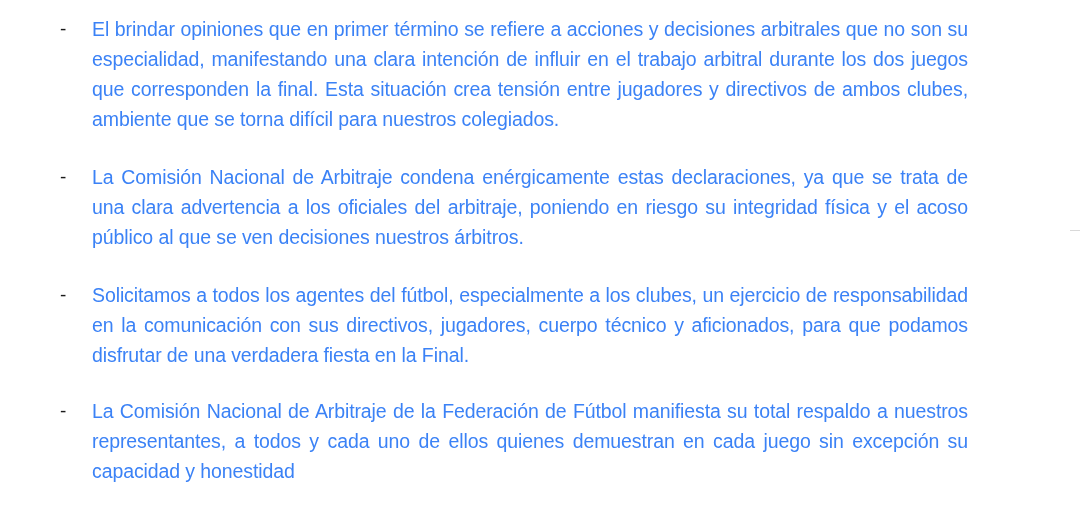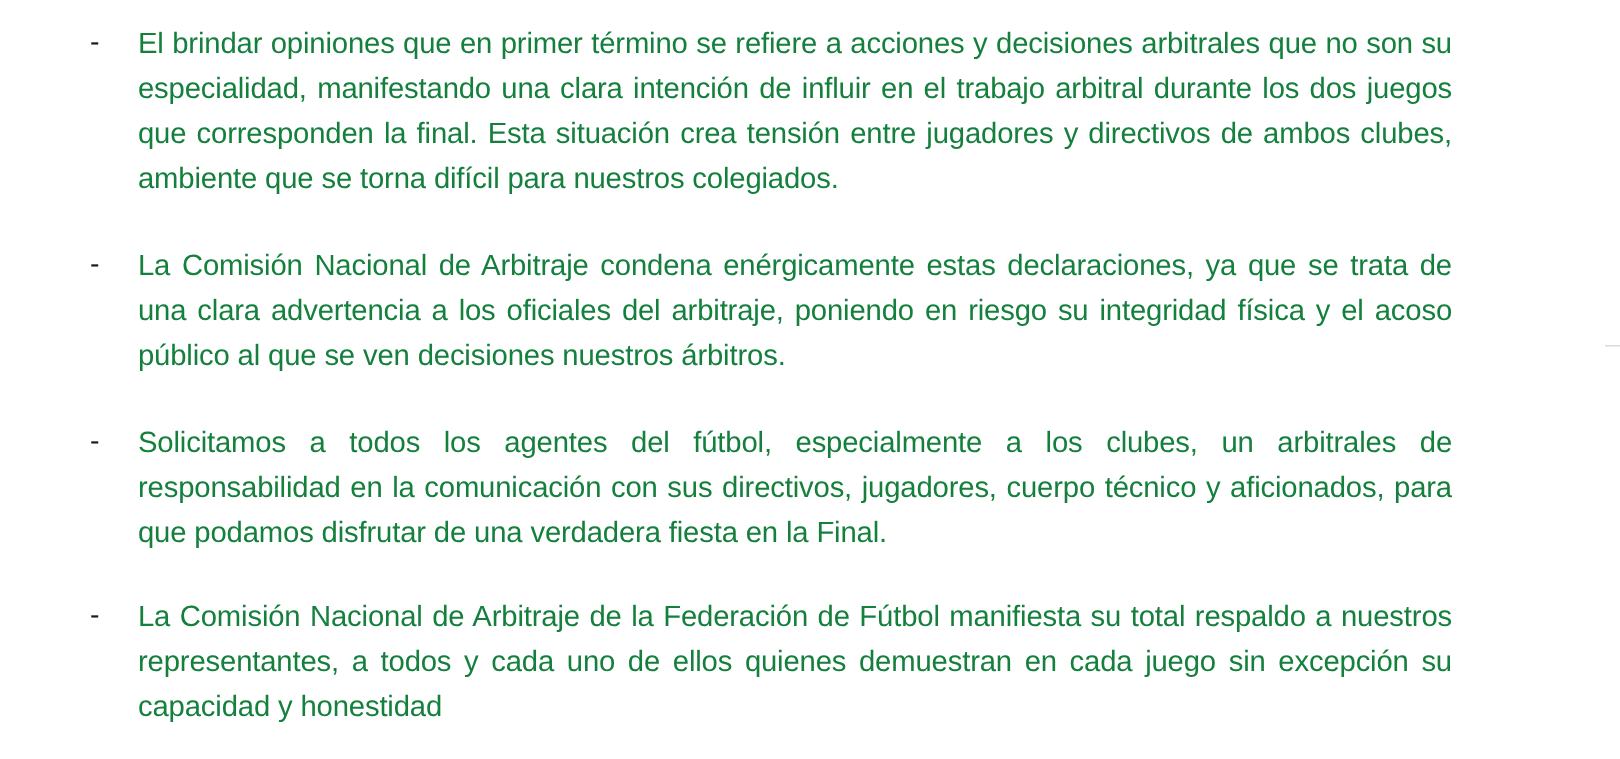--- a/index.html
+++ b/index.html
@@ -42,21 +42,21 @@
     line-height: 30px;
     color: #1a1a1a;
     text-align: left;
     padding-left: 4px;
     box-sizing: border-box;
   }
   .bullet-text {
     flex: 1 1 auto;
     font-size: 19.5px;
     line-height: 30px;
-    color: #15803d;
+    color: #3b82f6;
     text-align: justify;
     text-justify: inter-word;
     letter-spacing: -0.1px;
   }
   
   .edge-mark {
     position: absolute;
     right: 0;
     top: 230px;
     width: 10px;
@@ -75,21 +75,21 @@
       <span class="bullet-text">El brindar opiniones que en primer término se refiere a acciones y decisiones arbitrales que no son su especialidad, manifestando una clara intención de influir en el trabajo arbitral durante los dos juegos que corresponden la final.  Esta situación crea tensión entre jugadores y directivos de ambos clubes, ambiente que se torna difícil para nuestros colegiados.</span>
     </li>
 
     <li class="bullet-item">
       <span class="bullet-marker">-</span>
       <span class="bullet-text">La Comisión Nacional de Arbitraje condena enérgicamente estas declaraciones, ya que se trata de una clara advertencia a los oficiales del arbitraje, poniendo en riesgo su integridad física y el acoso público al que se ven decisiones nuestros árbitros.</span>
     </li>
 
     <li class="bullet-item tight">
       <span class="bullet-marker">-</span>
-      <span class="bullet-text">Solicitamos a todos los agentes del fútbol, especialmente a los clubes, un arbitrales de responsabilidad en la comunicación con sus directivos, jugadores, cuerpo técnico y aficionados, para que podamos disfrutar de una verdadera fiesta en la Final.</span>
+      <span class="bullet-text">Solicitamos a todos los agentes del fútbol, especialmente a los clubes, un ejercicio de responsabilidad en la comunicación con sus directivos, jugadores, cuerpo técnico y aficionados, para que podamos disfrutar de una verdadera fiesta en la Final.</span>
     </li>
 
     <li class="bullet-item tight">
       <span class="bullet-marker">-</span>
       <span class="bullet-text">La Comisión Nacional de Arbitraje de la Federación de Fútbol manifiesta su total respaldo a nuestros representantes, a todos y cada uno de ellos quienes demuestran en cada juego sin excepción su capacidad y honestidad</span>
     </li>
 
   </ul>
   <div class="edge-mark"></div>
 </div>

